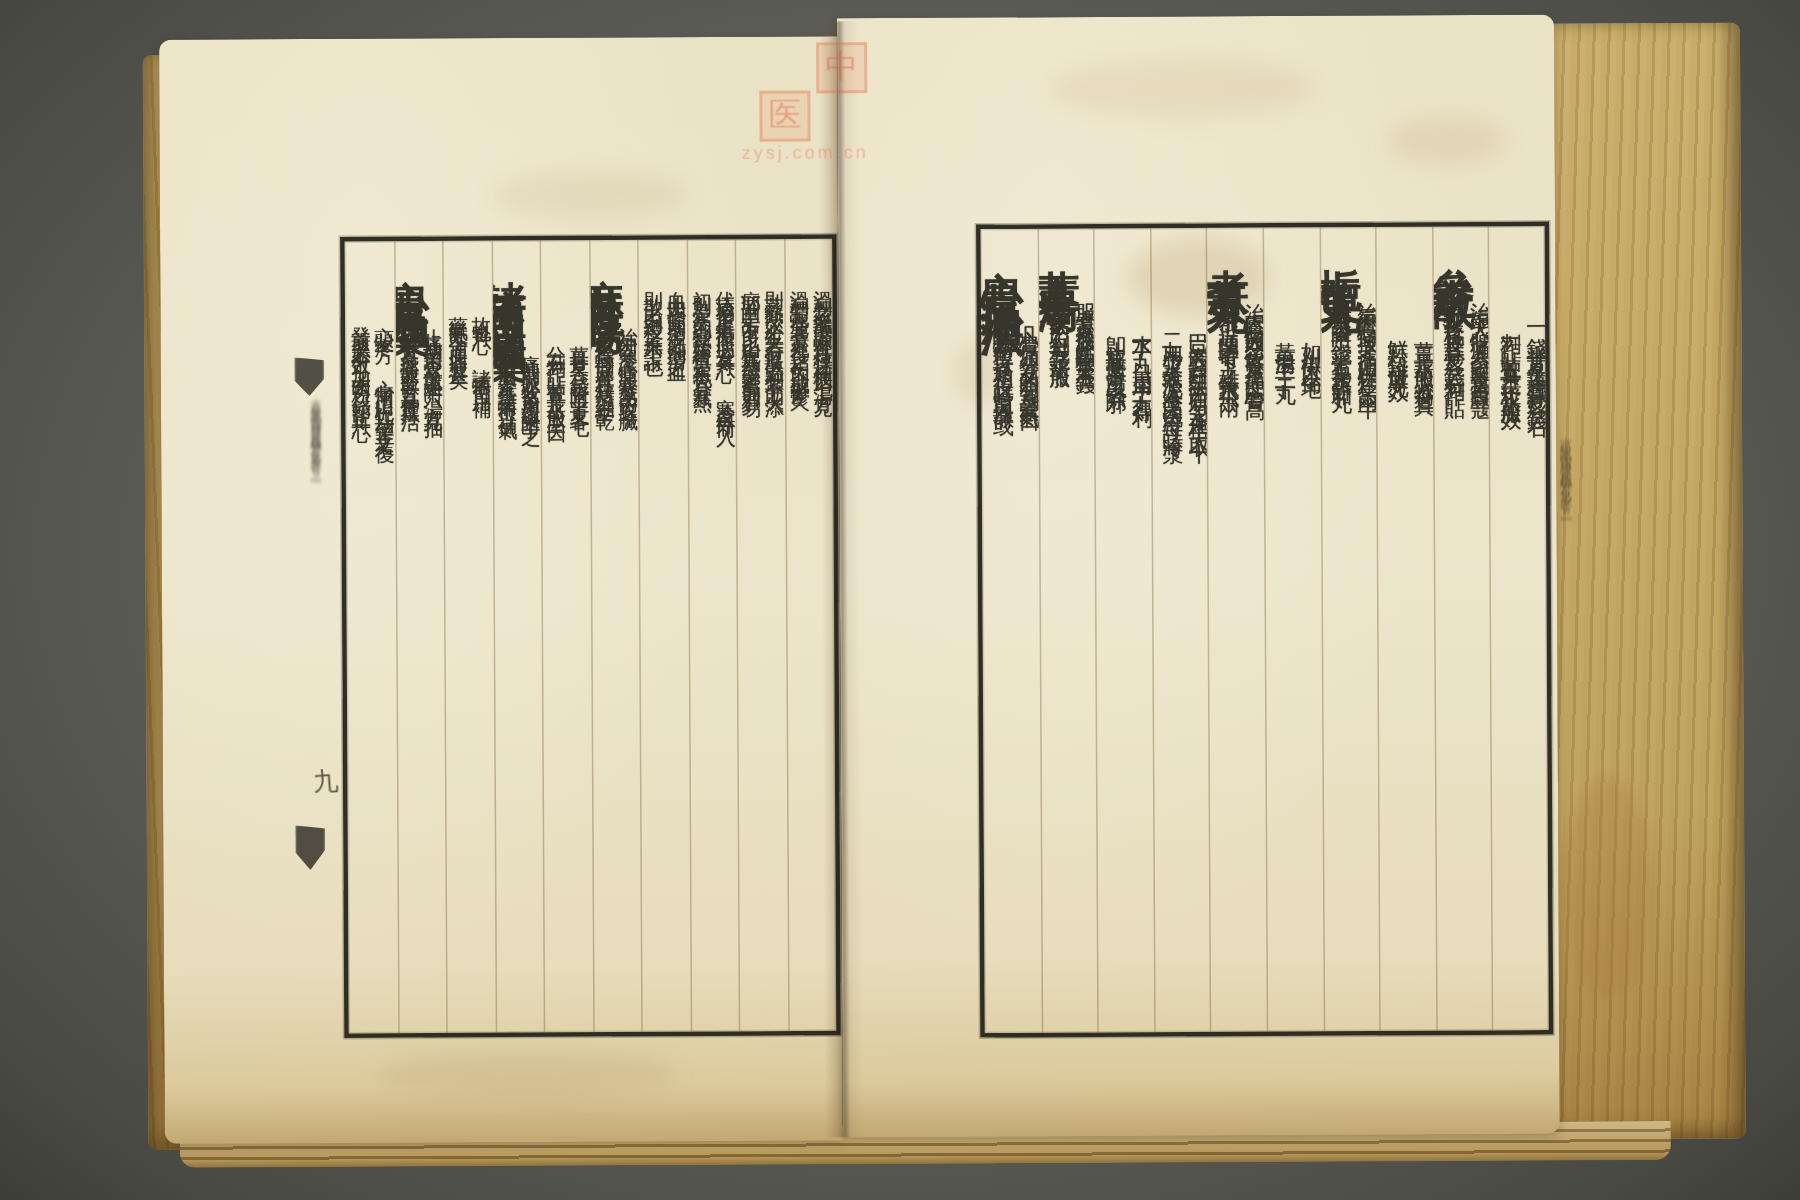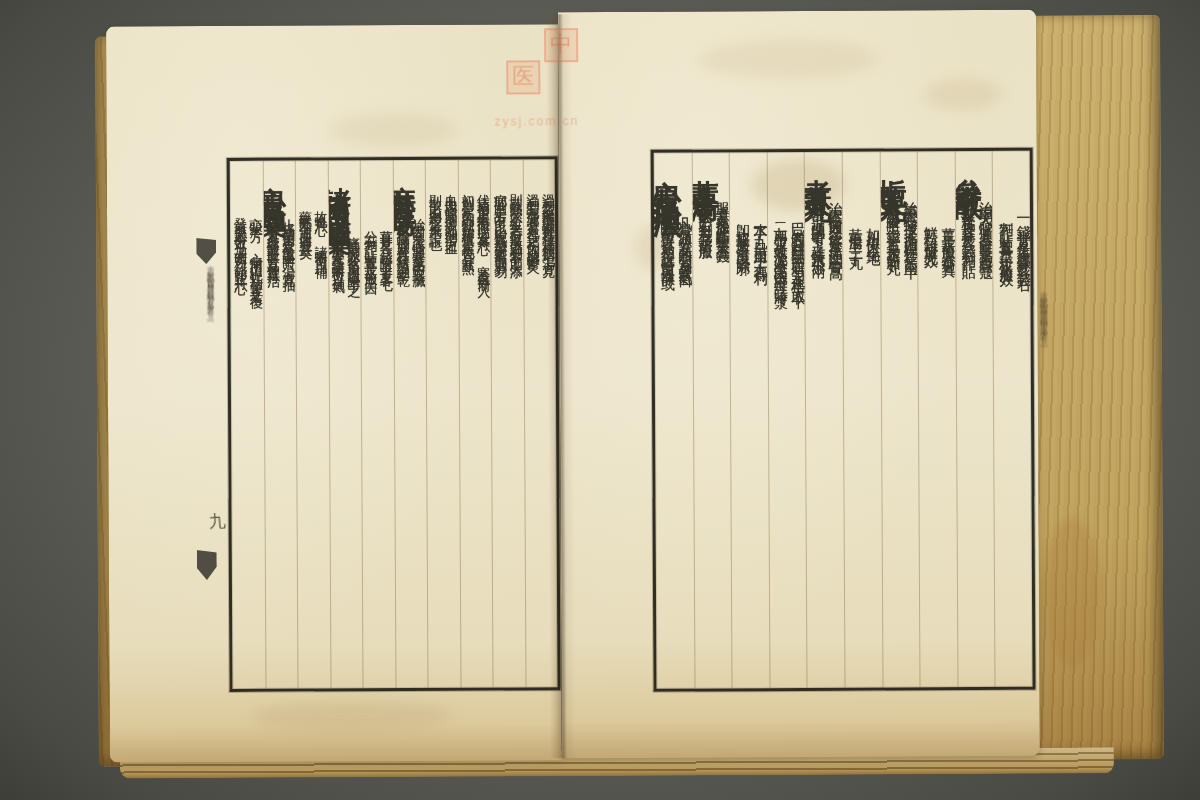--- a/index.html
+++ b/index.html
@@ -60,21 +60,21 @@
   .folio{position:absolute;left:208px;top:508px;font-size:17px;color:rgba(55,50,38,.8);
     filter:blur(.4px);transform:rotate(-4deg);}
   
   .wm{position:absolute;left:494px;top:22px;width:120px;height:90px;opacity:.85;}
   .seal{position:absolute;width:30px;height:30px;border:2px solid rgba(226,92,52,.35);
     background:rgba(236,110,64,.16);color:rgba(222,84,44,.45);font-size:22px;line-height:28px;
     text-align:center;filter:blur(.4px);}
   .seal1{left:52px;top:6px;}
   .seal2{left:14px;top:38px;}
   .wm-url{position:absolute;left:2px;top:72px;font-size:12px;letter-spacing:2px;
-    color:rgba(228,96,56,.4);font-family:"Liberation Sans","DejaVu Sans",sans-serif;filter:blur(.3px);margin-top:20px;}
+    color:rgba(228,96,56,.4);font-family:"Liberation Sans","DejaVu Sans",sans-serif;filter:blur(.3px);}
   
   .stain{position:absolute;border-radius:50%;filter:blur(7px);}
   .s1{left:752px;top:160px;width:95px;height:52px;background:rgba(150,110,50,.16);}
   .s2{left:925px;top:80px;width:80px;height:32px;background:rgba(160,120,60,.13);}
   .s3{left:1042px;top:520px;width:58px;height:150px;background:rgba(165,120,55,.32);filter:blur(5px);}
   .s4{left:636px;top:225px;width:34px;height:46px;background:rgba(150,110,60,.12);}
   .s5{left:330px;top:112px;width:130px;height:34px;background:rgba(150,115,60,.10);}
   .s6{left:700px;top:40px;width:180px;height:40px;background:rgba(155,118,60,.10);}
   .s7{left:250px;top:700px;width:200px;height:30px;background:rgba(140,105,55,.12);}
 </style>

